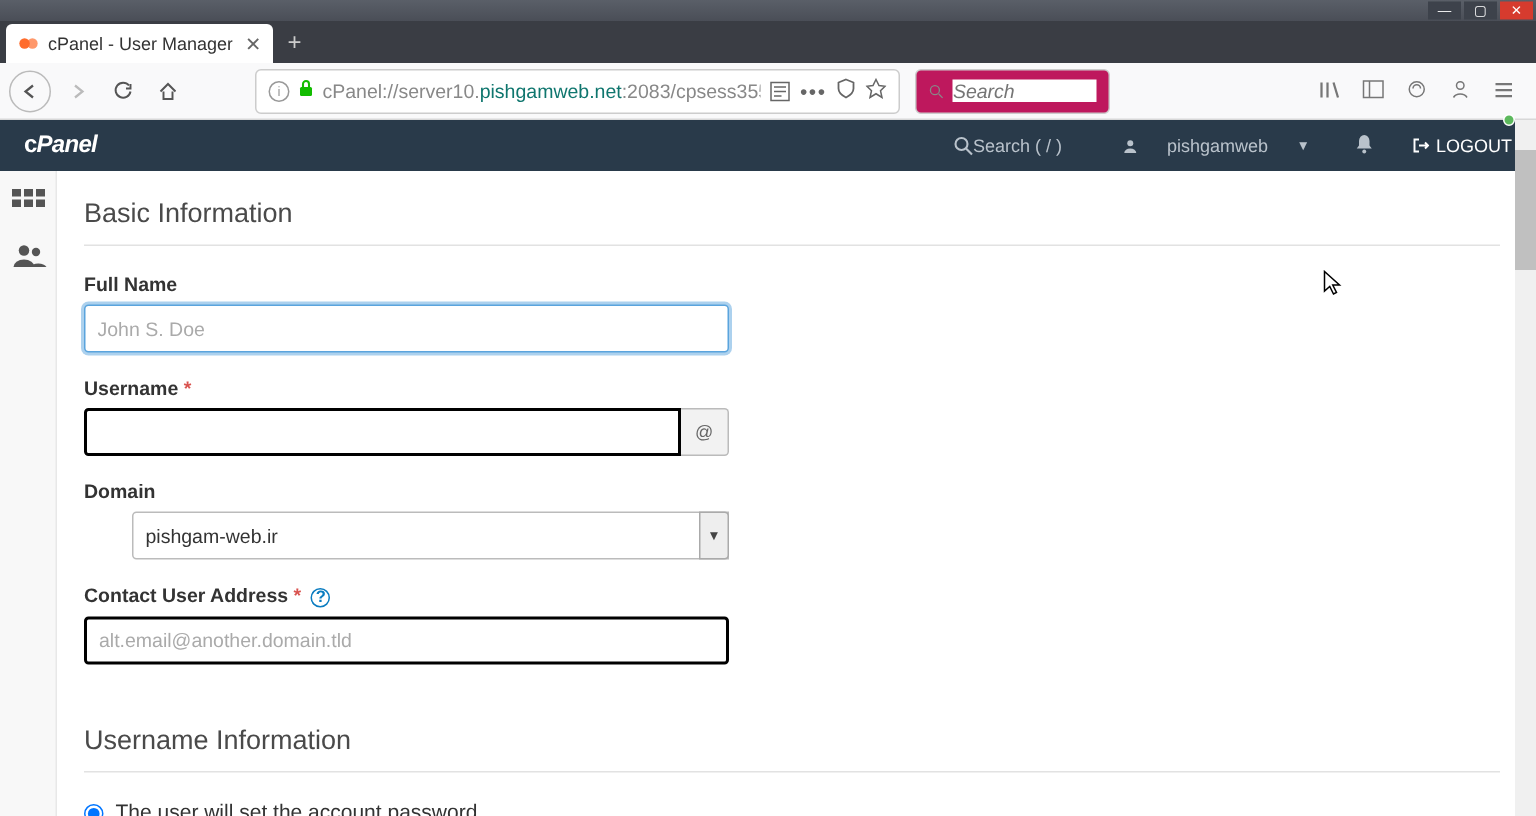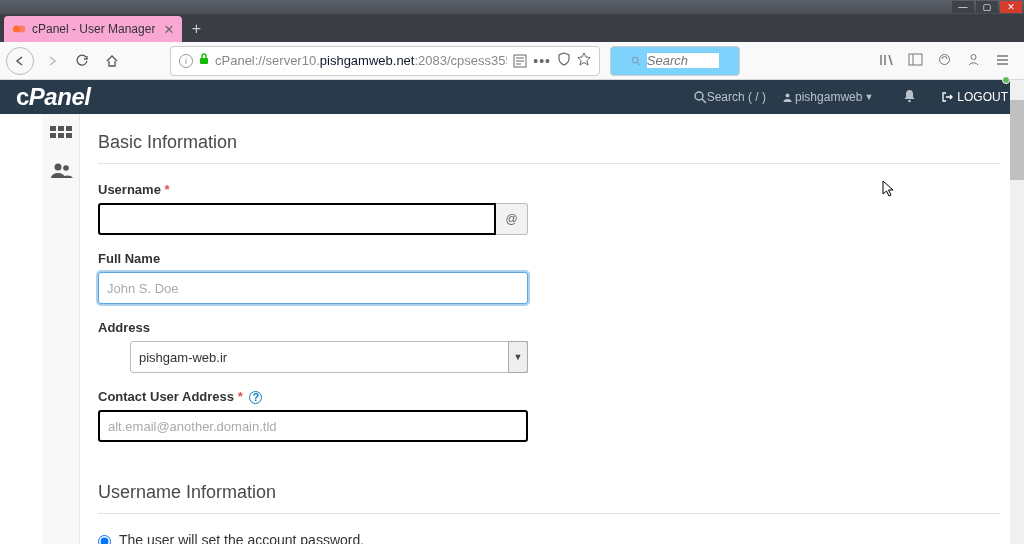--- a/index.html
+++ b/index.html
@@ -7,53 +7,53 @@
 
 
 .window-bar { height: 14px; background: linear-gradient(#5a5f68,#4a4e57); display: flex; justify-content: flex-end; align-items: center; padding-right: 2px; gap: 2px; }
 .win-btn { width: 22px; height: 12px; display: flex; align-items: center; justify-content: center; font-size: 9px; color: #fff; }
 .win-min { background: #3d424b; }
 .win-max { background: #3d424b; }
 .win-close { background: #d63b2e; }
 
 
 .tab-strip { height: 28px; background: #3a3d44; display: flex; align-items: flex-end; padding-left: 4px; }
-.tab { height: 26px; background: #f9a8d4; border-radius: 4px 4px 0 0; display: flex; align-items: center; padding: 0 8px; min-width: 150px; color: #333; }
+.tab { height: 26px; background: #ffffff; border-radius: 4px 4px 0 0; display: flex; align-items: center; padding: 0 8px; min-width: 150px; color: #333; }
 .tab-icon { width: 14px; height: 14px; margin-right: 6px; }
 .tab-title { flex: 1; font-size: 12px; overflow: hidden; white-space: nowrap; }
 .tab-close { font-size: 13px; color: #666; margin-left: 8px; }
 .new-tab { width: 28px; height: 26px; display: flex; align-items: center; justify-content: center; color: #ccc; font-size: 16px; }
 
 
 .nav-bar { height: 38px; background: #f9f9fa; border-bottom: 1px solid #d8d8d8; display: flex; align-items: center; padding: 0 6px; gap: 6px; }
 .nav-btn { width: 24px; height: 24px; display: flex; align-items: center; justify-content: center; color: #666; font-size: 14px; border-radius: 4px; }
 .nav-btn.disabled { color: #bbb; }
 .nav-btn.round { border: 1px solid #bbb; border-radius: 50%; width: 28px; height: 28px; }
 .url-bar { flex: 1; max-width: 430px; height: 30px; border: 1px solid #ccc; border-radius: 4px; background: #fff; display: flex; align-items: center; padding: 0 8px; gap: 6px; margin-left: 40px; }
 .lock-icon { color: #12bc00; font-size: 12px; }
 .info-icon { color: #999; font-size: 12px; border: 1px solid #999; border-radius: 50%; width: 14px; height: 14px; display: flex; align-items: center; justify-content: center; font-size: 9px; }
 .url-text { flex: 1; font-size: 13px; color: #888; overflow: hidden; white-space: nowrap; }
-.url-text .host { color: #0f172a; }
+.url-text .host { color: #0f766e; }
 .url-right { display: flex; gap: 12px; color: #666; font-size: 13px; }
-.search-bar { width: 130px; height: 30px; border: 1px solid #ccc; border-radius: 4px; background: #7dd3fc; display: flex; align-items: center; padding: 0 20px; gap: 6px; margin-left: 4px; }
+.search-bar { width: 130px; height: 30px; border: 1px solid #ccc; border-radius: 4px; background: #be185d; display: flex; align-items: center; padding: 0 8px; gap: 6px; margin-left: 4px; }
 .search-bar input { border: none; outline: none; width: 100%; font-size: 13px; color: #888; font-style: italic; }
 .toolbar-right { margin-left: auto; display: flex; gap: 14px; color: #777; font-size: 14px; padding-right: 8px; }
 
 
 .cpanel-header { height: 34px; background: #293a4a; color: #fff; display: flex; align-items: center; padding: 0 16px; }
-.cpanel-logo { font-style: italic; font-weight: bold; font-size: 24px; letter-spacing: -0.5px; }
+.cpanel-logo { font-style: italic; font-weight: bold; font-size: 16px; letter-spacing: -0.5px; }
 .cpanel-logo .c { font-style: normal; }
 .hdr-spacer { flex: 1; }
-.hdr-search { display: flex; align-items: center; gap: 0; color: #b9c2cb; font-size: 12px; margin-right: 16px; }
-.hdr-user { display: flex; align-items: center; gap: 2px; color: #b9c2cb; font-size: 12px; margin-right: 30px; }
+.hdr-search { display: flex; align-items: center; gap: 0; color: #b9c2cb; font-size: 12px; margin-right: 40px; }
+.hdr-user { display: flex; align-items: center; gap: 19px; color: #b9c2cb; font-size: 12px; margin-right: 30px; }
 .hdr-bell { color: #b9c2cb; margin-right: 25px; font-size: 14px; }
 .hdr-logout { color: #fff; font-size: 12px; display: flex; align-items: center; gap: 4px; }
 
 
-.content-wrap { display: flex; height: calc(544px - 14px - 28px - 38px - 34px); overflow: hidden; padding-left: 42px; }
+.content-wrap { display: flex; height: calc(544px - 14px - 28px - 38px - 34px); overflow: hidden; }
 .left-rail { width: 38px; background: #f8f8f8; border-right: 1px solid #e8e8e8; padding-top: 12px; display: flex; flex-direction: column; align-items: center; gap: 18px; }
 .rail-icon { width: 22px; height: 18px; color: #555; }
 .main { flex: 1; padding: 18px 24px 0 18px; overflow-y: auto; }
 
 .section-title { font-size: 18px; color: #4a4a4a; font-weight: 400; margin-bottom: 10px; }
 .section-rule { border: none; border-top: 1px solid #e2e2e2; margin-bottom: 18px; }
 
 .form-row { margin-bottom: 16px; max-width: 430px; }
 .form-label { display: block; font-size: 13px; font-weight: bold; color: #333; margin-bottom: 6px; }
 .req { color: #d9534f; }
@@ -237,36 +237,36 @@
           <path d="M12 16 a6 4 0 0 1 11 0" fill="#555"></path>
         </svg>
     </span>
   </div>
 
   <div class="main">
     <div class="section-title">Basic Information</div>
     <hr class="section-rule">
 
     <div class="form-row">
+      <label class="form-label">Full Name</label>
+      <input class="text-input focused" placeholder="John S. Doe" style="">
+    </div>
+
+    <div class="form-row">
       <label class="form-label">
         <span>Username</span> <span class="req">*</span>
       </label>
       <div class="username-wrap">
         <input class="text-input" style="flex: 1 1 0%;">
         <div class="at-btn">@</div>
       </div>
     </div>
 
     <div class="form-row">
-      <label class="form-label">Full Name</label>
-      <input class="text-input focused" placeholder="John S. Doe" style="">
-    </div>
-
-    <div class="form-row">
-      <label class="form-label">Address</label>
+      <label class="form-label">Domain</label>
       <div class="select-wrap">
         <div class="select-input">
           <span>pishgam-web.ir</span>
         </div>
         <div class="select-btn">▼</div>
       </div>
     </div>
 
     <div class="form-row">
       <label class="form-label">

